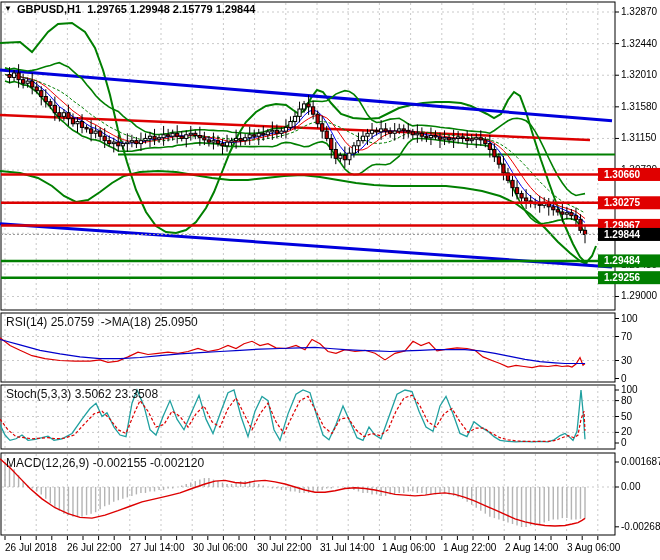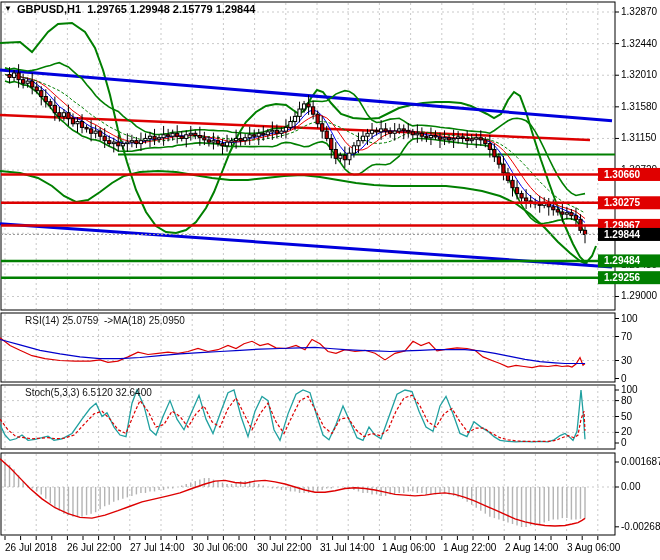--- a/index.html
+++ b/index.html
@@ -2,21 +2,21 @@
 <html><head>
 <meta charset="utf-8">
 <style>
   html,body{margin:0;padding:0;background:#fff;width:660px;height:560px;overflow:hidden;
     font-family:"Liberation Sans","DejaVu Sans",sans-serif;}
   #wrap{position:relative;width:660px;height:560px;background:#fff;}
   #chart-svg{position:absolute;left:0;top:0;}
   .overlay{position:absolute;color:#000;white-space:pre;}
   #title{left:4px;top:3px;font-size:11px;font-weight:bold;display:flex;align-items:center;gap:5px;}
   #title .tri{font-size:8px;transform:translateY(-1px);cursor:pointer;}
-  .pane-label{font-size:10px;color:#111;margin-left:19px;}
+  .pane-label{font-size:12px;color:#111;}
   #rsi-label{left:6px;top:315px;}
   #stoch-label{left:6px;top:387px;}
   #macd-label{left:6px;top:456px;}
 </style>
 </head>
 <body>
 <div id="wrap">
 
 <svg id="chart-svg" width="660" height="560">
       <rect x="1" y="2" width="614" height="308" fill="#fff" stroke="#000" stroke-width="1"></rect>
@@ -631,15 +631,16 @@
       <text x="443" y="551" font-size="10" fill="#000">1 Aug 22:00</text>
       <text x="505" y="551" font-size="10" fill="#000">2 Aug 14:00</text>
       <text x="567" y="551" font-size="10" fill="#000">3 Aug 06:00</text>
     </svg>
 
 <div class="overlay" id="title">
   <span class="tri">▼</span>
   <span>GBPUSD,H1  1.29765 1.29948 2.15779 1.29844</span>
 </div>
 <div class="overlay pane-label" id="rsi-label">RSI(14) 25.0759  -&gt;MA(18) 25.0950</div>
-<div class="overlay pane-label" id="stoch-label">Stoch(5,3,3) 6.5120 32.6400</div>
+<div class="overlay pane-label" id="stoch-label">Stoch(5,3,3) 3.5062 23.3508</div>
+<div class="overlay pane-label" id="macd-label">MACD(12,26,9) -0.002155 -0.002120</div>
 
 </div>
 
 </body></html>

